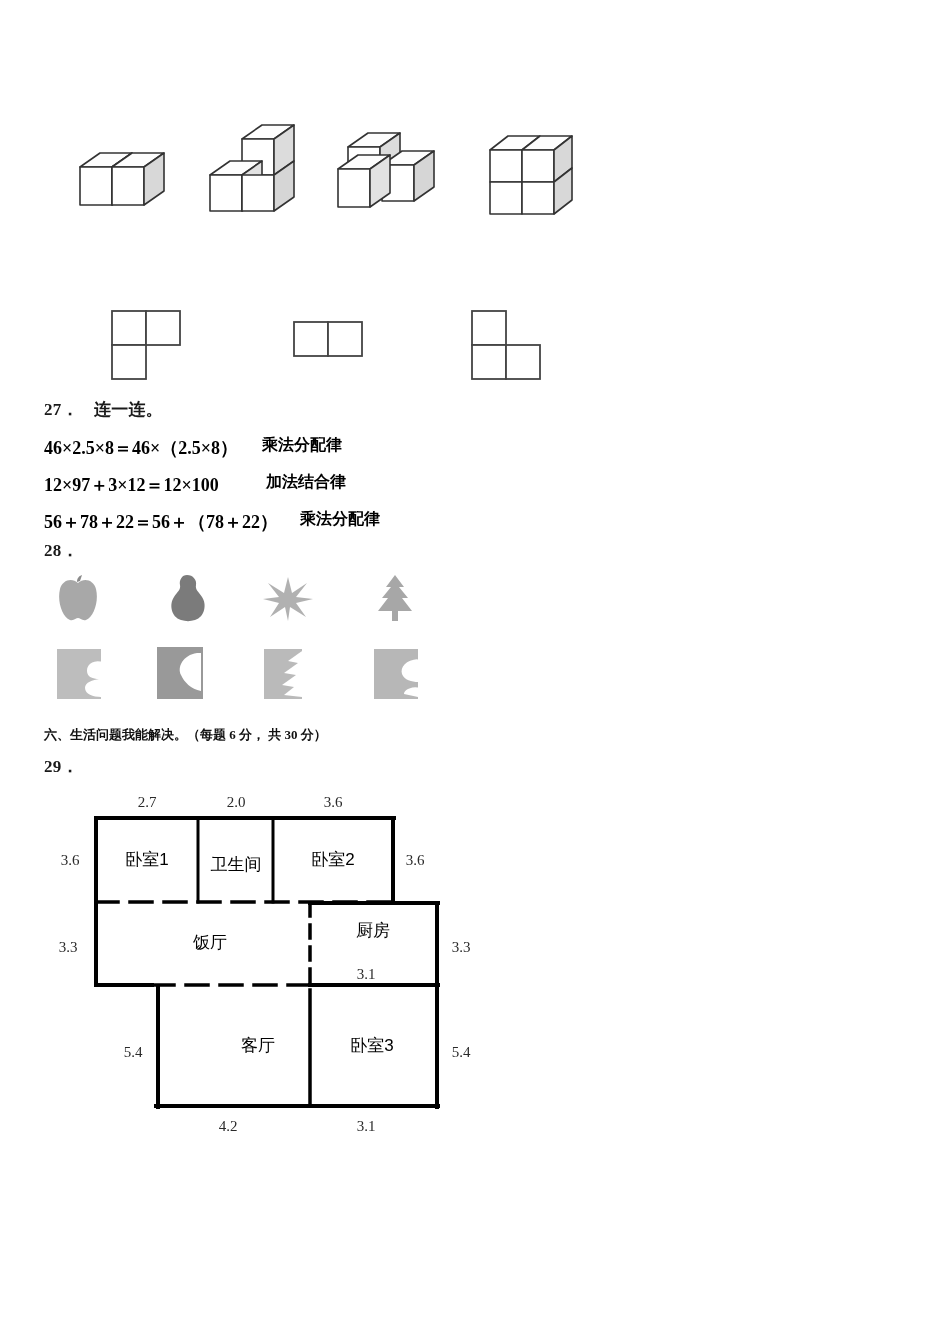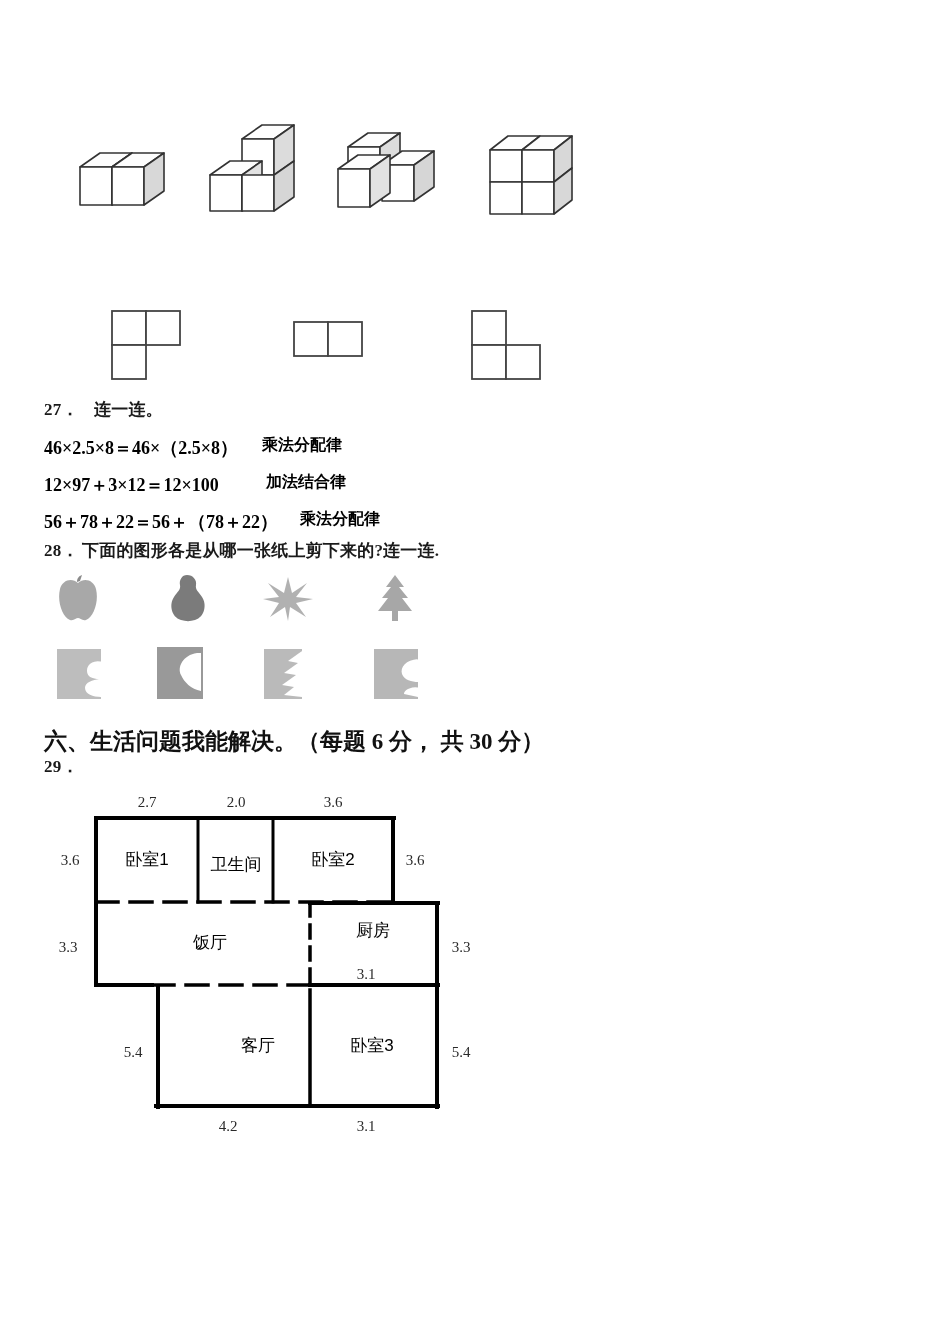--- a/index.html
+++ b/index.html
@@ -43,21 +43,21 @@
   }
   .lawlabel {
     font-family: "Liberation Serif", "DejaVu Serif", serif;
     font-size: 16px;
     font-weight: 700;
     color: #000;
     white-space: nowrap;
   }
   .sechead {
     font-family: "Liberation Serif", "DejaVu Serif", serif;
-    font-size: 23px;
+    font-size: 13px;
     font-weight: 700;
     color: #111;
     white-space: nowrap;
   }
 
   
   .cubefig { position: absolute; }
   .cubefig svg { display: block; }
 
   
@@ -196,21 +196,20 @@
   <div class="abs eqline" style="left:44px; top:419px;">46×2.5×8＝46×（2.5×8）</div>
   <div class="abs lawlabel" style="left:262px; top:418px;">乘法分配律</div>
 
   <div class="abs eqline" style="left:44px; top:456px;">12×97＋3×12＝12×100</div>
   <div class="abs lawlabel" style="left:266px; top:455px;">加法结合律</div>
 
   <div class="abs eqline" style="left:44px; top:493px;">56＋78＋22＝56＋（78＋22）</div>
   <div class="abs lawlabel" style="left:300px; top:492px;">乘法分配律</div>
 
   <div class="abs qtext" style="left:44px; top:522px;">28．</div>
-  <div class="abs qtext" style="left:82px; top:522px;">下面的图形各是从哪一张纸上剪下来的?连一连.</div>
 
   <div class="cutfig" style="left:52px; top:558px;">
     <svg width="52" height="48" viewBox="0 0 52 48">
       <g fill="#9a9a9a" opacity="0.85">
         <path d="M26 8 C20 2 10 5 8 14 C5 26 10 42 18 45 C22 46 24 43 26 43 C28 43 30 46 34 45 C42 42 47 26 44 14 C42 5 32 2 26 8 Z"></path>
         <path d="M25 7 C25 3 27 1 30 0 L28 6 Z" fill="#777"></path>
       </g>
     </svg>
   </div>
 

